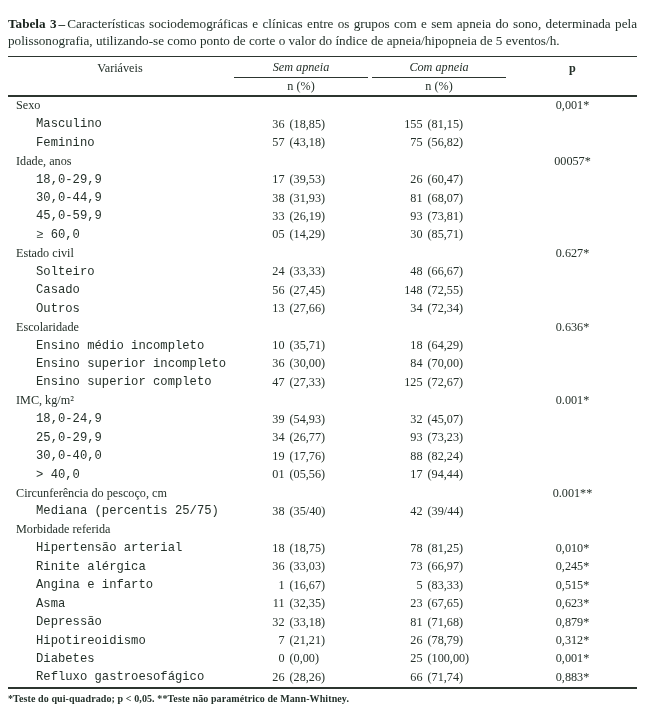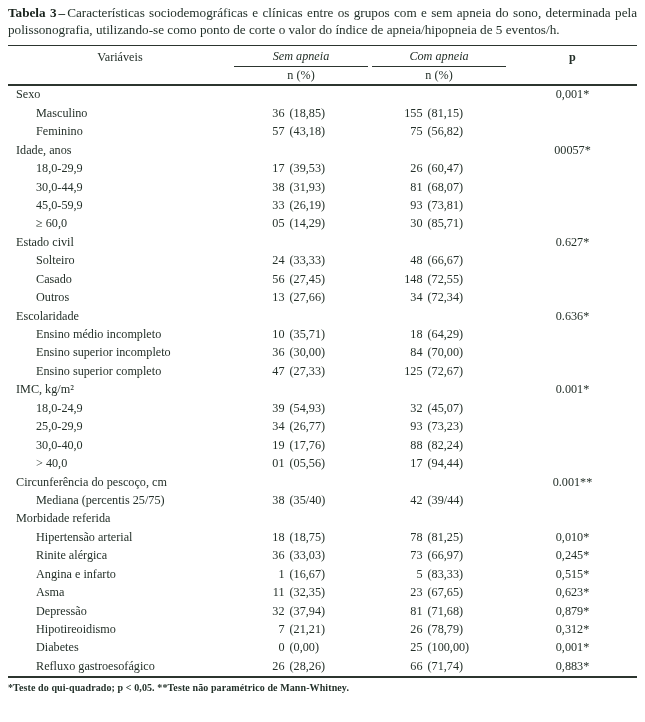--- a/index.html
+++ b/index.html
@@ -2,21 +2,21 @@
 <html><head>
 <meta charset="utf-8">
 <style>
   html,body{margin:0;padding:0;background:#fff;}
   body{
     width:645px;height:722px;overflow:hidden;
     font-family:"Liberation Serif","DejaVu Serif",serif;
     color:#243029;
     -webkit-font-smoothing:antialiased;
   }
-  .page{padding:4px 8px 0 8px;width:629px;}
+  .page{padding:15px 8px 0 8px;width:629px;}
 
   
   .title{
     font-size:13.2px;line-height:17.3px;text-align:justify;
     color:#23312a;
   }
   .title .t-label{font-weight:bold;color:#17211b;}
   .title .t-dash{font-weight:bold;padding:0 2px;}
 
   
@@ -29,21 +29,21 @@
   }
   .hrow.r1{height:19px;padding-top:2px;}
   .hrow.r2{height:17px;border-bottom:2.4px solid #2c352f;}
   .hcell{text-align:center;font-size:12.2px;}
   .hcell.group{border-bottom:1.1px solid #2c352f;margin:0 2px;height:100%;display:flex;align-items:center;justify-content:center;font-style:italic;}
   .hcell.p-col{font-weight:bold;}
 
   
   .trow{height:18.45px;font-size:12.2px;}
   .c-var{padding-left:8px;white-space:nowrap;}
-  .trow.indent .c-var{padding-left:28px;}
+  .trow.indent .c-var{padding-left:28px;font-family:Liberation Mono, monospace;}
   .c-num{display:flex;justify-content:center;white-space:nowrap;}
   .c-num .n{width:28px;text-align:right;}
   .c-num .pct{width:56px;text-align:left;margin-left:5px;}
   .c-p{text-align:center;white-space:nowrap;}
 
   .tbody{border-bottom:2.2px solid #2c352f;}
 
   
   .footnote{
     margin-top:4px;font-size:10px;font-weight:bold;color:#23312a;
@@ -438,21 +438,21 @@
             <span class="n">23</span>
             <span class="pct">(67,65)</span>
           </div>
     <div class="c-p">0,623*</div>
   </div>
 
   <div class="trow indent">
     <div class="c-var">Depressão</div>
     <div class="c-num">
             <span class="n">32</span>
-            <span class="pct">(37,94)</span>
+            <span class="pct">(33,18)</span>
           </div>
     <div class="c-num">
             <span class="n">81</span>
             <span class="pct">(71,68)</span>
           </div>
     <div class="c-p">0,879*</div>
   </div>
 
   <div class="trow indent">
     <div class="c-var">Hipotireoidismo</div>

